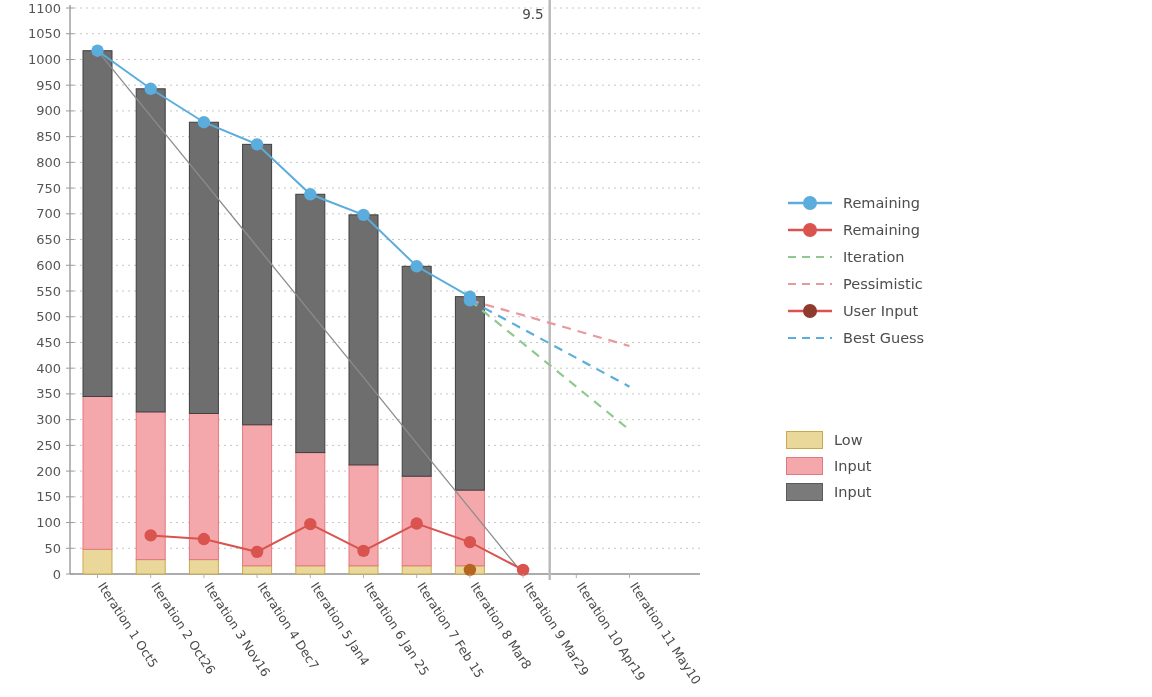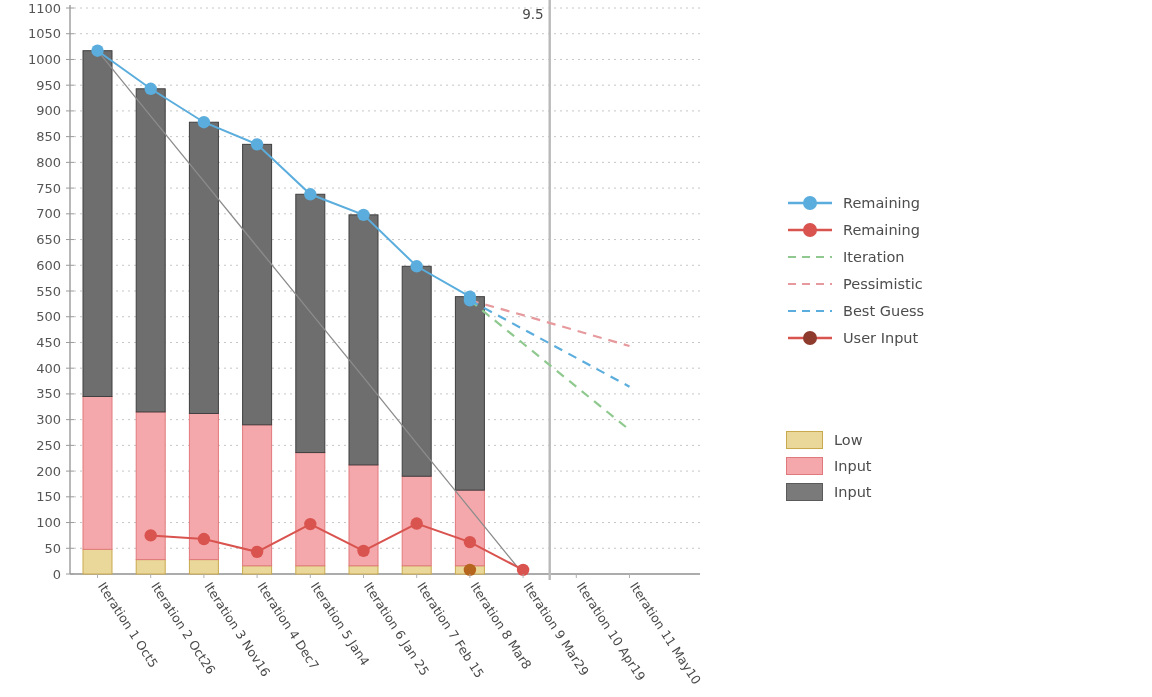--- a/index.html
+++ b/index.html
@@ -210,33 +210,33 @@
         <div class="legend-sym">
           <svg width="48" height="20">
             <line x1="2" y1="10" x2="46" y2="10" stroke="#e79a9d" stroke-width="2.2" stroke-dasharray="8,6"></line>
           </svg>
         </div>
         <span class="legend-txt">Pessimistic</span>
       </div>
       <div class="legend-row">
         <div class="legend-sym">
           <svg width="48" height="20">
-            <line x1="2" y1="10" x2="46" y2="10" stroke="#5aaddc" stroke-width="2.2" stroke-dasharray="8,6"></line>
-          </svg>
-        </div>
-        <span class="legend-txt">Best Guess</span>
-      </div>
-      <div class="legend-row">
-        <div class="legend-sym">
-          <svg width="48" height="20">
             <line x1="2" y1="10" x2="46" y2="10" stroke="#d9534f" stroke-width="2.4"></line>
             <circle cx="24" cy="10" r="7" fill="#8e3b2e"></circle>
           </svg>
         </div>
         <span class="legend-txt">User Input</span>
+      </div>
+      <div class="legend-row">
+        <div class="legend-sym">
+          <svg width="48" height="20">
+            <line x1="2" y1="10" x2="46" y2="10" stroke="#5aaddc" stroke-width="2.2" stroke-dasharray="8,6"></line>
+          </svg>
+        </div>
+        <span class="legend-txt">Best Guess</span>
       </div>
     </div>
 
   <div class="legend2" id="stack-legend" style="left:786px;top:427px;">
       <div class="legend2-row">
         <div class="swatch" style="background: rgb(234, 216, 154); border-color: rgb(201, 169, 78);"></div>
         <span>Low</span>
       </div>
       <div class="legend2-row">
         <div class="swatch" style="background: rgb(245, 168, 171); border-color: rgb(224, 121, 125);"></div>

